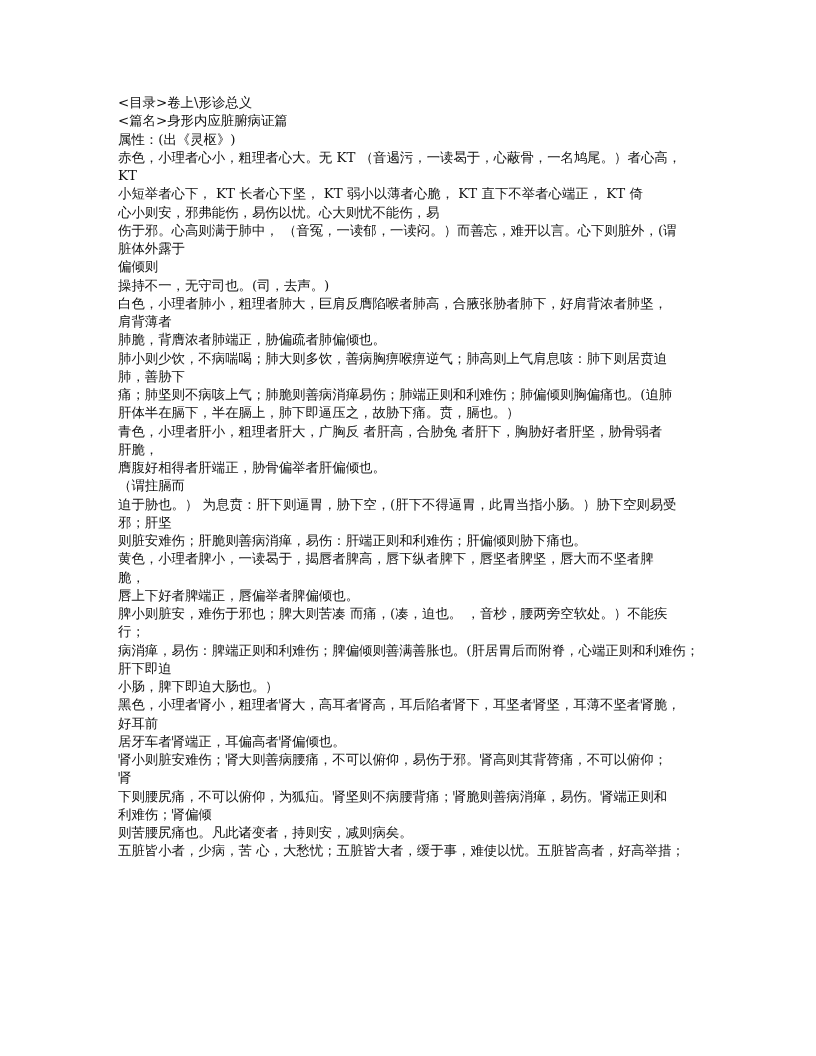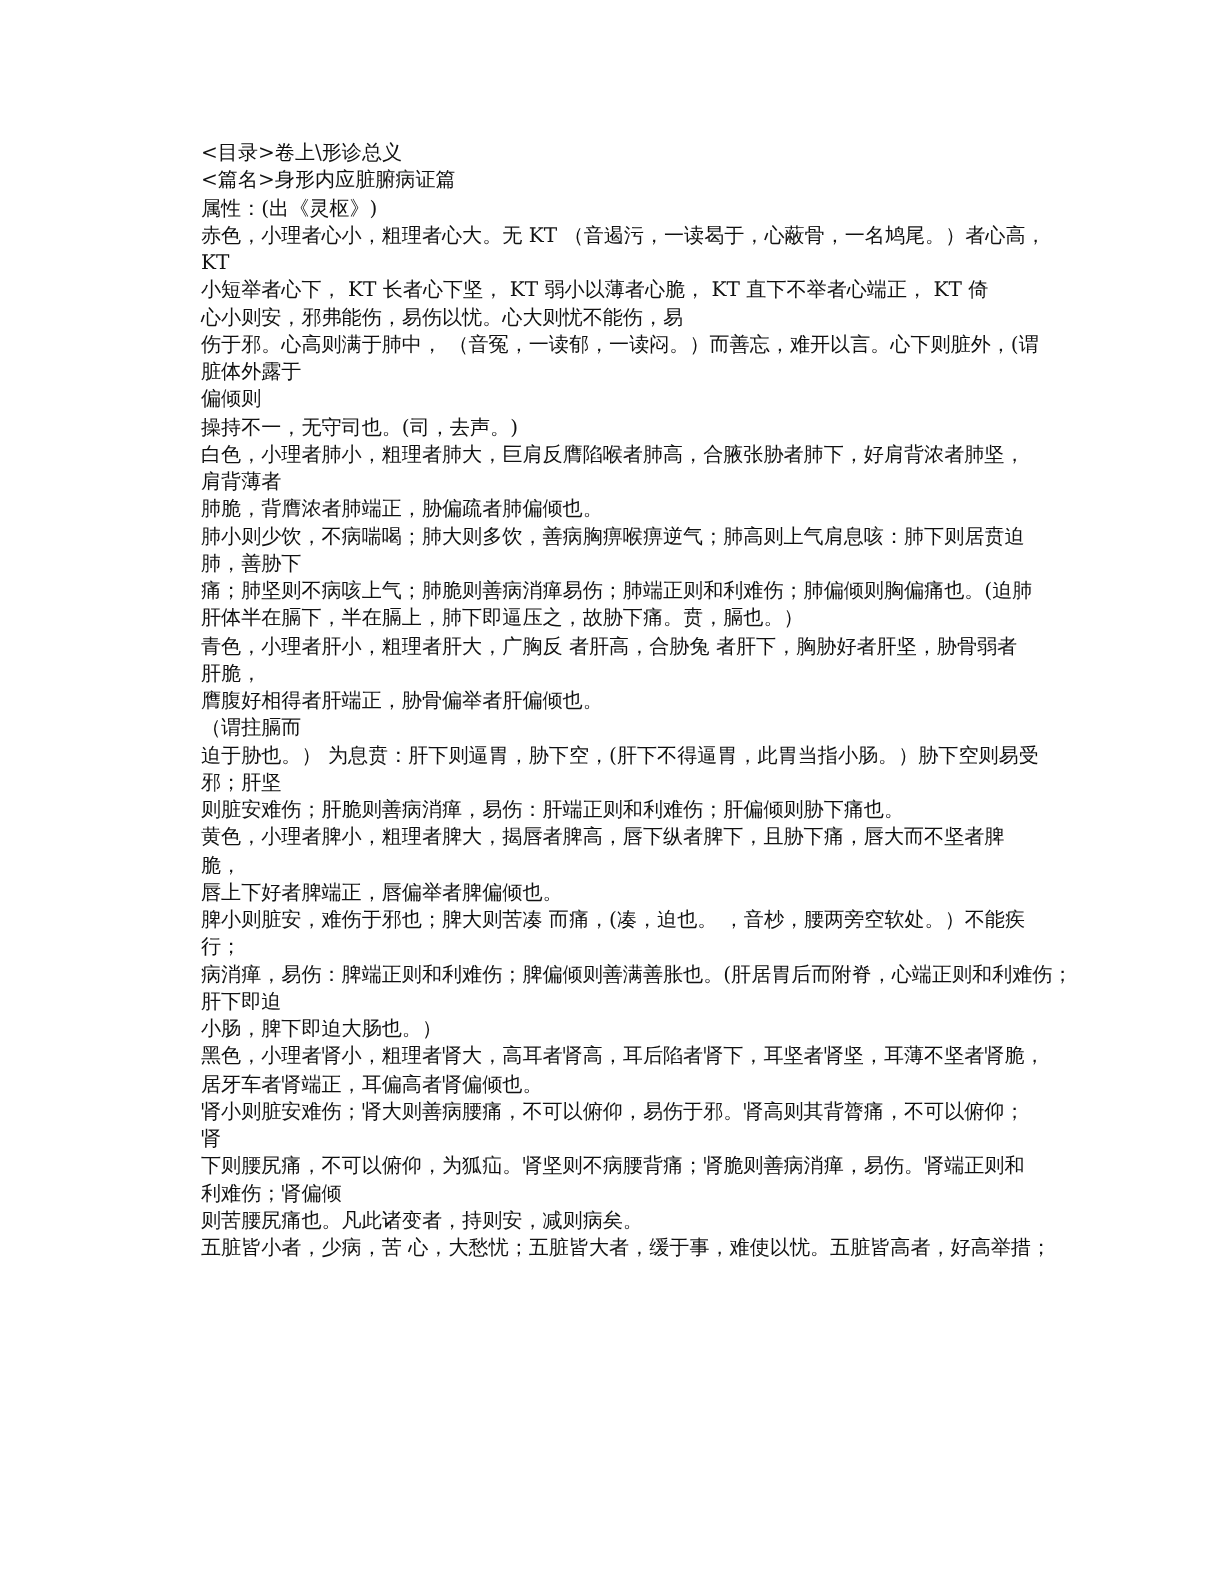--- a/index.html
+++ b/index.html
@@ -21,21 +21,20 @@
       font-family: "DejaVu Serif", "Liberation Serif", serif;
       font-size: 13.4px;
       line-height: 18.26px;
       color: #111111;
     }
     .line {
       display: block;
       white-space: pre;
       height: 18.26px;
       overflow: visible;
-      margin-left: 16px;
     }
   </style>
 </head>
 <body>
 
 <div class="page">
   <span class="line">&lt;目录&gt;卷上\形诊总义</span>
   <span class="line">&lt;篇名&gt;身形内应脏腑病证篇</span>
   <span class="line">属性：(出《灵枢》)</span>
   <span class="line">赤色，小理者心小，粗理者心大。无 KT （音遏污，一读曷于，心蔽骨，一名鸠尾。）者心高，</span>
@@ -53,29 +52,30 @@
   <span class="line">肺，善胁下</span>
   <span class="line">痛；肺坚则不病咳上气；肺脆则善病消瘅易伤；肺端正则和利难伤；肺偏倾则胸偏痛也。(迫肺</span>
   <span class="line">肝体半在膈下，半在膈上，肺下即逼压之，故胁下痛。贲，膈也。）</span>
   <span class="line">青色，小理者肝小，粗理者肝大，广胸反 者肝高，合胁兔 者肝下，胸胁好者肝坚，胁骨弱者</span>
   <span class="line">肝脆，</span>
   <span class="line">膺腹好相得者肝端正，胁骨偏举者肝偏倾也。</span>
   <span class="line">（谓拄膈而</span>
   <span class="line">迫于胁也。） 为息贲：肝下则逼胃，胁下空，(肝下不得逼胃，此胃当指小肠。）胁下空则易受</span>
   <span class="line">邪；肝坚</span>
   <span class="line">则脏安难伤；肝脆则善病消瘅，易伤：肝端正则和利难伤；肝偏倾则胁下痛也。</span>
-  <span class="line">黄色，小理者脾小，粗理者脾大，揭唇者脾高，唇下纵者脾下，且胁下痛，唇大而不坚者脾</span>
+  <span class="line">黄色，小理者脾小，一读曷于，揭唇者脾高，唇下纵者脾下，唇坚者脾坚，唇大而不坚者脾</span>
   <span class="line">脆，</span>
   <span class="line">唇上下好者脾端正，唇偏举者脾偏倾也。</span>
   <span class="line">脾小则脏安，难伤于邪也；脾大则苦凑 而痛，(凑，迫也。 ，音杪，腰两旁空软处。）不能疾</span>
   <span class="line">行；</span>
   <span class="line">病消瘅，易伤：脾端正则和利难伤；脾偏倾则善满善胀也。(肝居胃后而附脊，心端正则和利难伤；</span>
   <span class="line">肝下即迫</span>
   <span class="line">小肠，脾下即迫大肠也。）</span>
   <span class="line">黑色，小理者肾小，粗理者肾大，高耳者肾高，耳后陷者肾下，耳坚者肾坚，耳薄不坚者肾脆，</span>
+  <span class="line">好耳前</span>
   <span class="line">居牙车者肾端正，耳偏高者肾偏倾也。</span>
   <span class="line">肾小则脏安难伤；肾大则善病腰痛，不可以俯仰，易伤于邪。肾高则其背膂痛，不可以俯仰；</span>
   <span class="line">肾</span>
   <span class="line">下则腰尻痛，不可以俯仰，为狐疝。肾坚则不病腰背痛；肾脆则善病消瘅，易伤。肾端正则和</span>
   <span class="line">利难伤；肾偏倾</span>
   <span class="line">则苦腰尻痛也。凡此诸变者，持则安，减则病矣。</span>
   <span class="line">五脏皆小者，少病，苦 心，大愁忧；五脏皆大者，缓于事，难使以忧。五脏皆高者，好高举措；</span>
 </div>
 
 </body></html>

